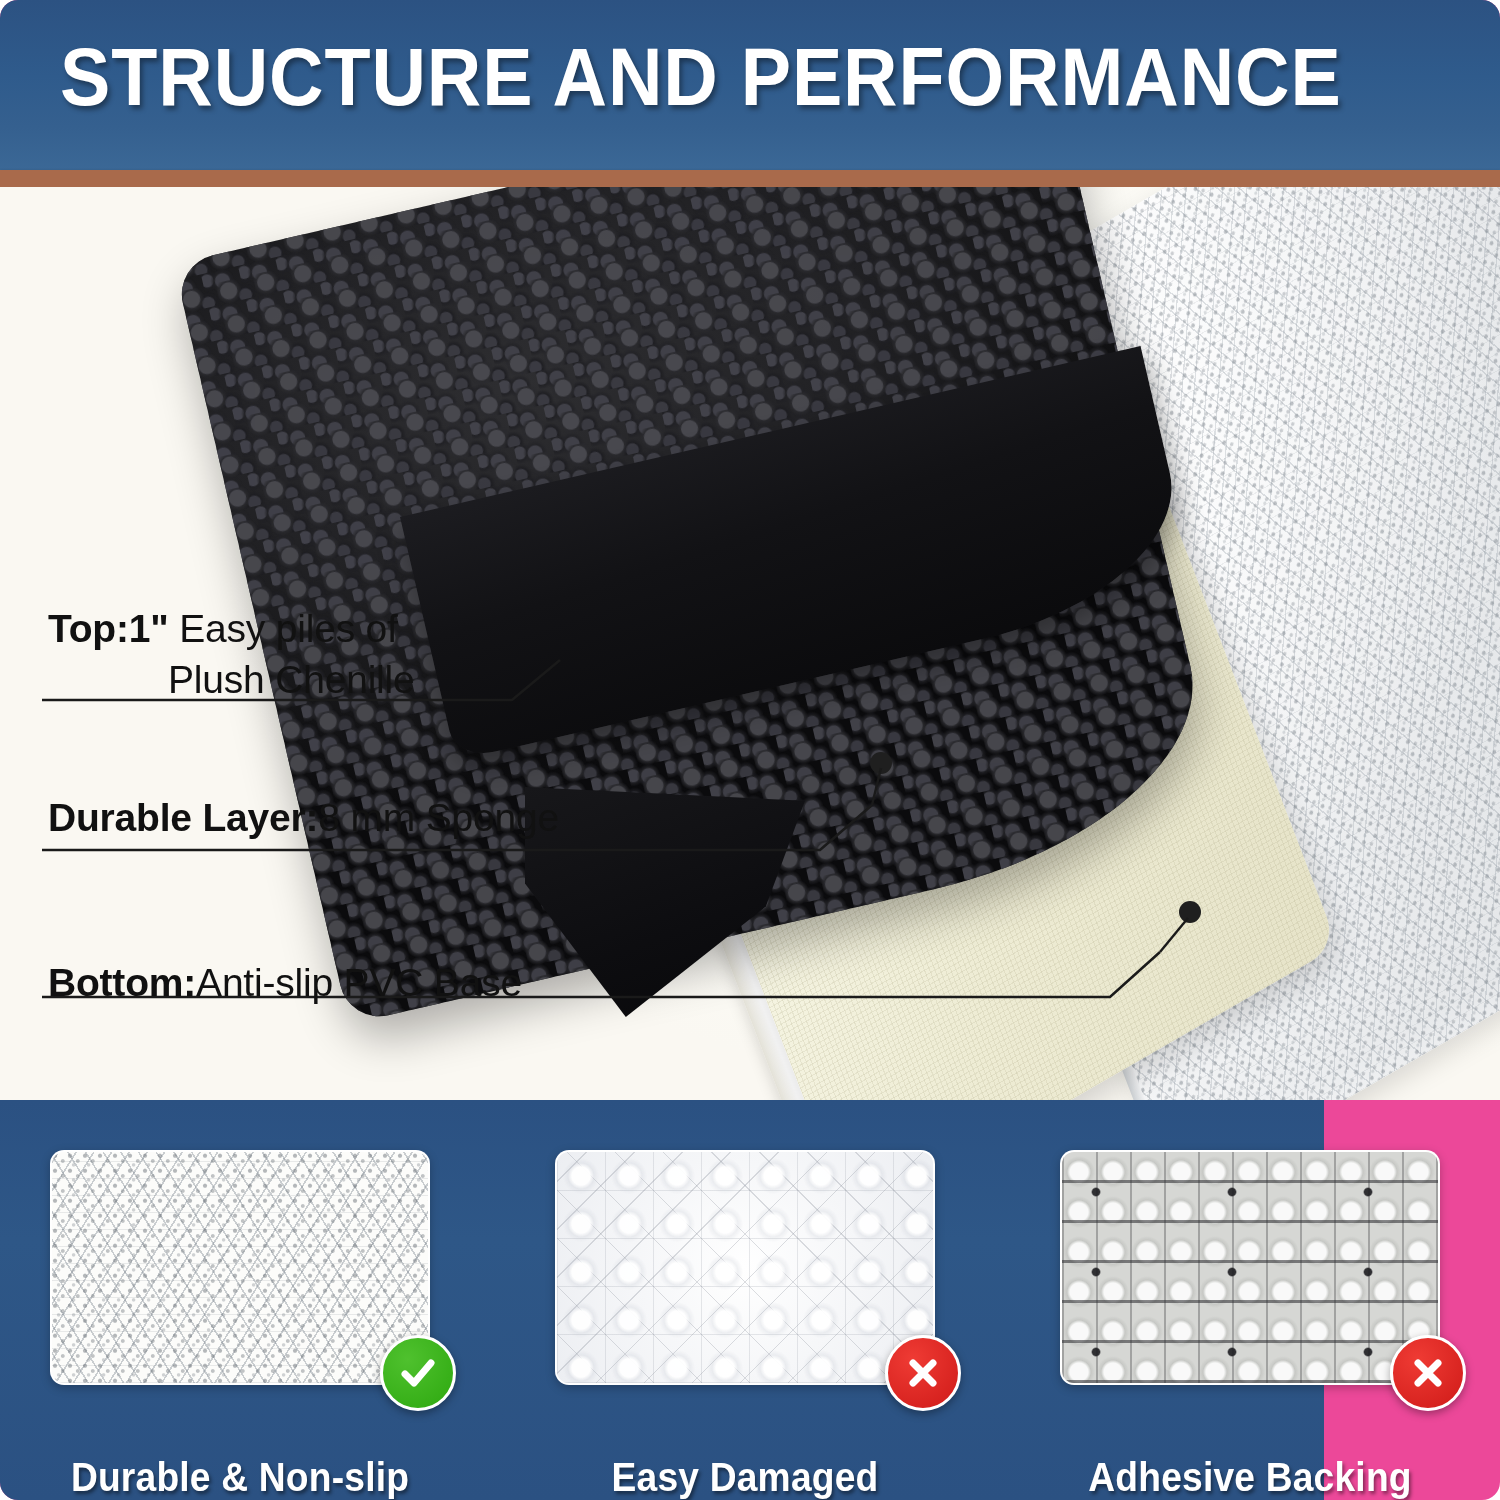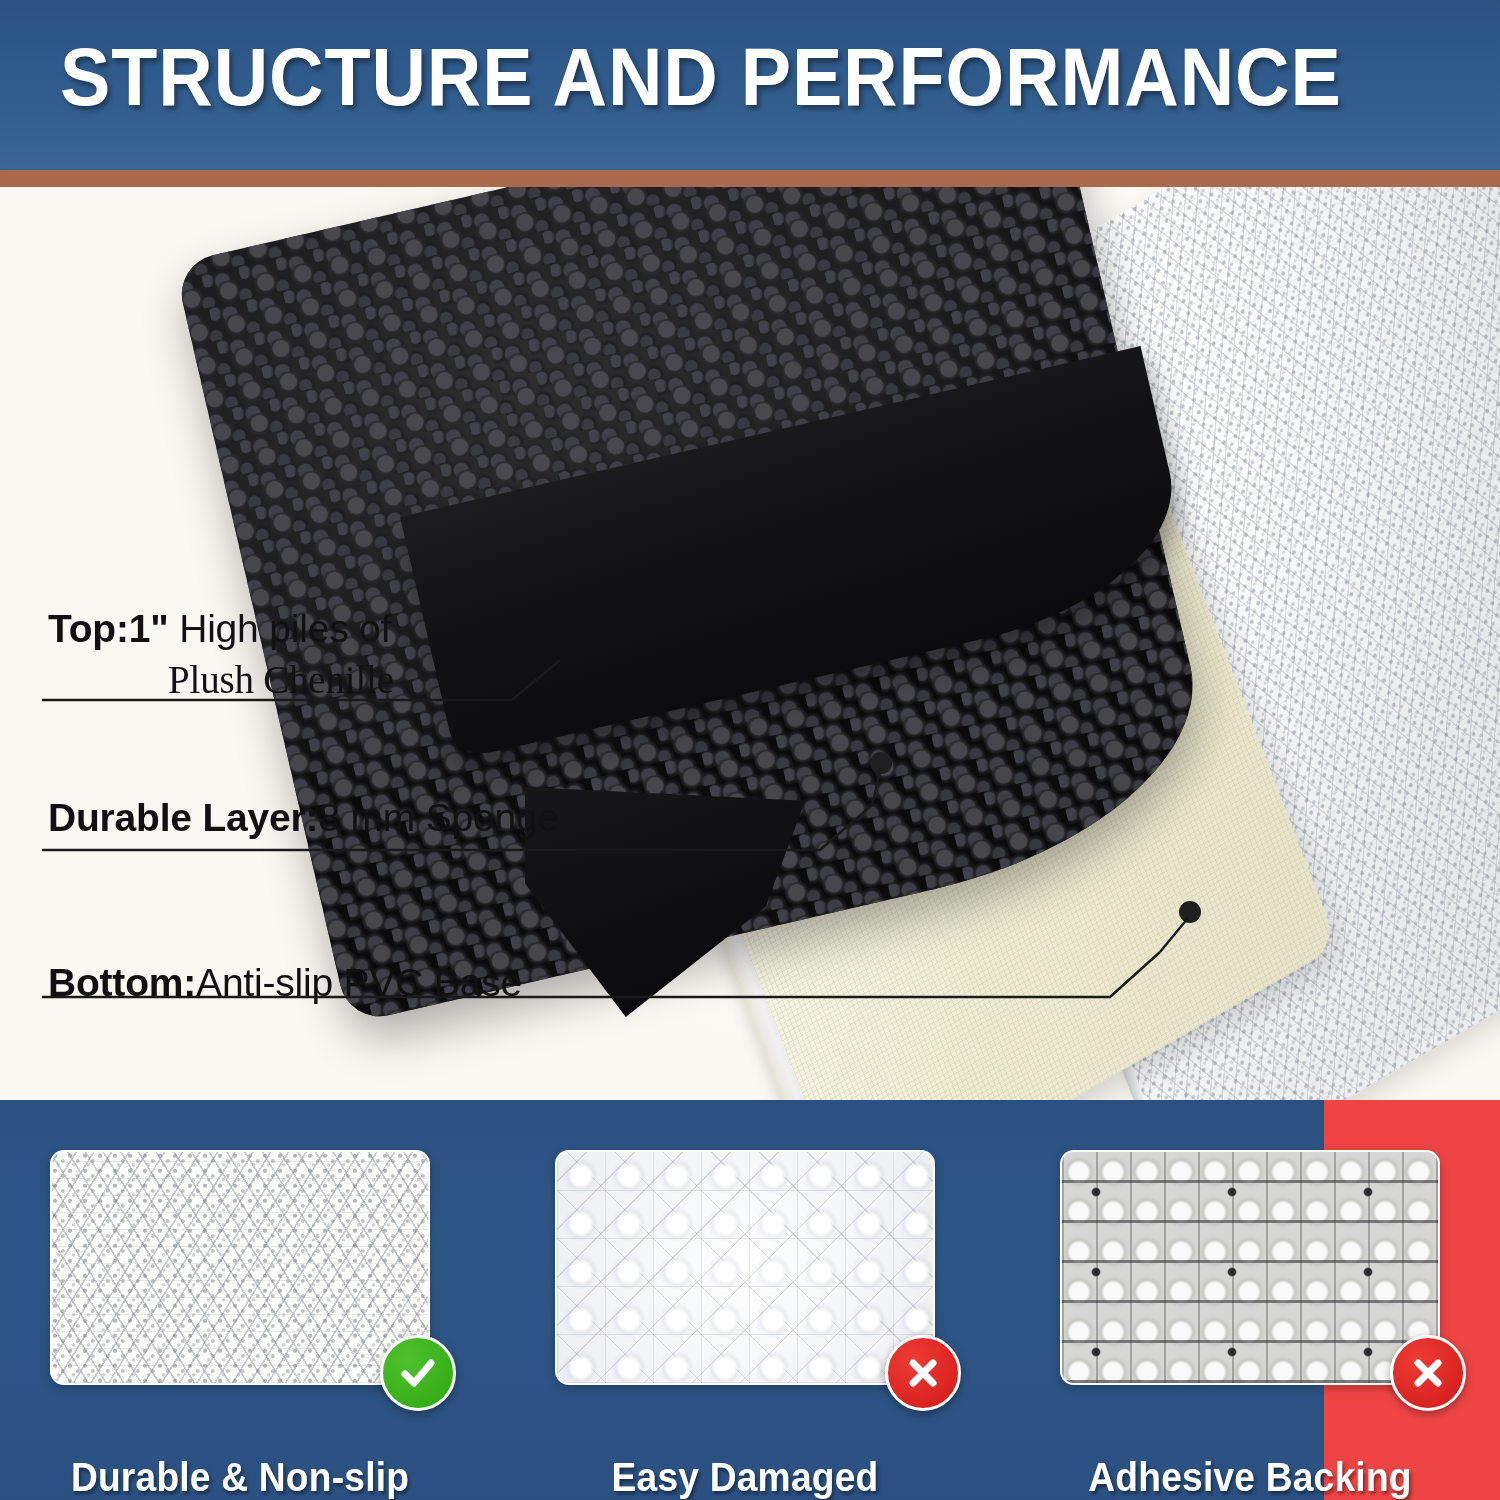--- a/index.html
+++ b/index.html
@@ -5,22 +5,23 @@
   * { margin:0; padding:0; box-sizing:border-box; }
   html, body {
     width:1500px; height:1500px;
     background:#ffffff;
     font-family:"Liberation Sans", sans-serif;
     overflow:hidden;
   }
   #page {
     position:relative;
     width:1500px; height:1500px;
-    background:#ef4444;
+    background:#ec4899;
     overflow:hidden;
+    border-radius:18px;
   }
 
   
   .header-band {
     position:absolute; left:0; top:0;
     width:1500px; height:170px;
     background:linear-gradient(180deg, #2c5282 0%, #2f5b8c 45%, #35608f 75%, #3b6896 100%);
   }
   .header-title {
     position:absolute;
@@ -182,21 +183,21 @@
   .callout-text {
     position:absolute;
     font-size:39px;
     color:#111111;
     white-space:nowrap;
     line-height:1.28;
     letter-spacing:-0.2px;
   }
   .callout-text .lead { font-weight:bold; }
   .callout-text.two-line { line-height:1.32; }
-  .callout-text .indent { display:block; padding-left:120px;font-family:Liberation Serif, serif; }
+  .callout-text .indent { display:block; padding-left:120px; }
 
   .leader { position:absolute; left:0; top:0; pointer-events:none; }
 
   
   .bottom {
     position:absolute;
     left:0; top:1100px;
     width:1324px; height:400px;
     background:linear-gradient(180deg,#2b5182 0%, #2e5787 35%, #2b5182 100%);
   }
@@ -327,21 +328,21 @@
     <circle cx="881" cy="763" r="11" fill="#1f1f1f"></circle>
     <line x1="872" y1="805" x2="881" y2="768" stroke="#1a1a1a" stroke-width="2.4"></line>
 
     <path d="M 42 997 L 1110 997 L 1160 952" fill="none" stroke="#1a1a1a" stroke-width="2.6"></path>
     <circle cx="1190" cy="912" r="11" fill="#1f1f1f"></circle>
     <line x1="1160" y1="952" x2="1188" y2="918" stroke="#1a1a1a" stroke-width="2.4"></line>
   </svg>
 
   <div class="callout">
     <div class="callout-text two-line" style="left:48px; top:603px;">
-      <span class="lead">Top:1"</span><span> High piles of</span>
+      <span class="lead">Top:1"</span><span> Easy piles of</span>
       <span class="indent">Plush Chenille</span>
     </div>
   </div>
 
   <div class="callout">
     <div class="callout-text" style="left:48px; top:793px;">
       <span class="lead">Durable Layer:</span><span>8 mm Sponge</span>
     </div>
   </div>
 

